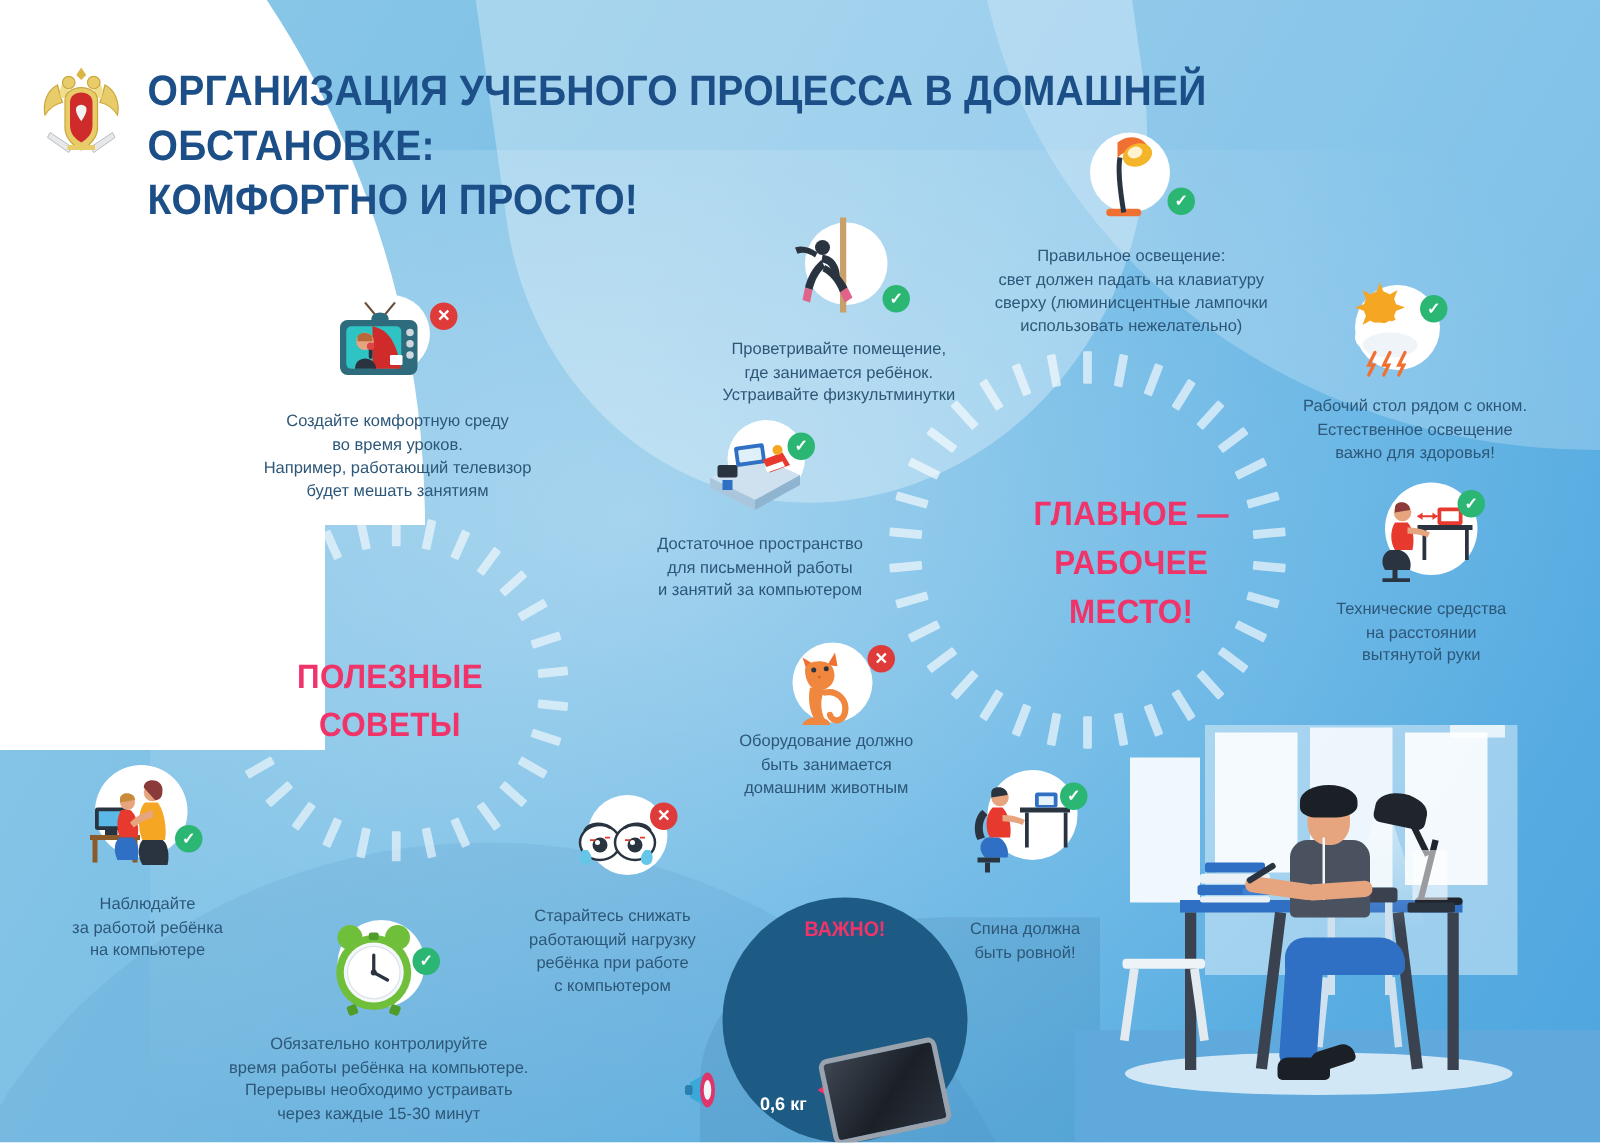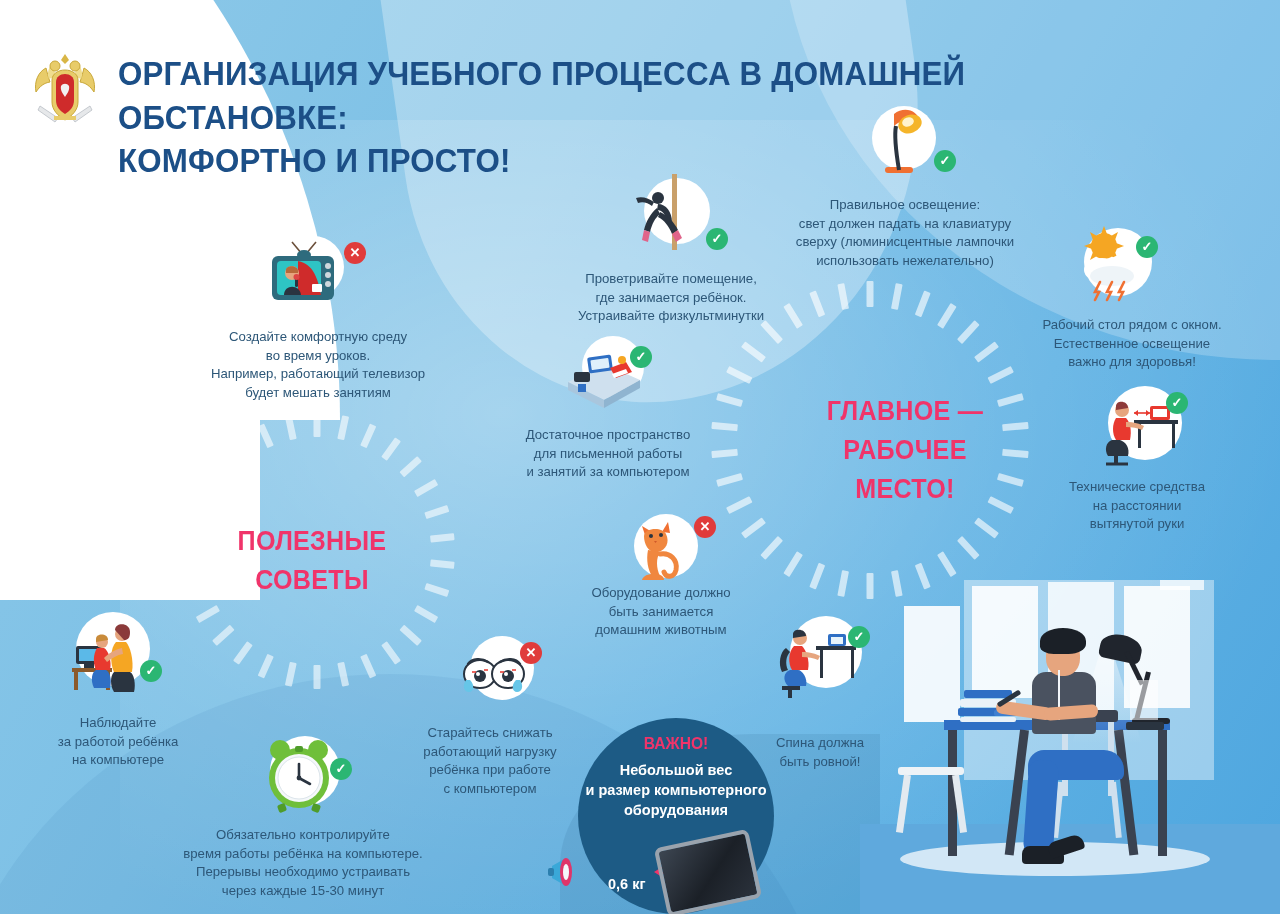--- a/index.html
+++ b/index.html
@@ -617,23 +617,20 @@
       <div class="badge no" style="left:72px; top:14px;">✕</div>
     </div>
     <div class="tip-text" style="position:absolute; left:0; top:96px; width:180px;">Старайтесь снижать
 работающий нагрузку
 ребёнка при работе
 с компьютером</div>
   </div>
 
   <div class="important-circle">
     <div class="imp-title">Важно!</div>
-    <div class="imp-body">Небольшой вес
-и размер компьютерного
-оборудования</div>
   </div>
 
   <div class="imp-label" style="left:694px; top:848px;">20 см</div>
   <div class="imp-label" style="left:608px; top:876px;">0,6 кг</div>
 
   <div class="arrow-line" style="left:660px; top:872px; width:84px;"></div>
   <div class="arrow-head" style="left:654px; top:867px; border-right:8px solid #f0346a;"></div>
   <div class="arrow-head" style="left:742px; top:867px; border-left:8px solid #f0346a;"></div>
 
   <svg class="megaphone" viewBox="0 0 56 40">

